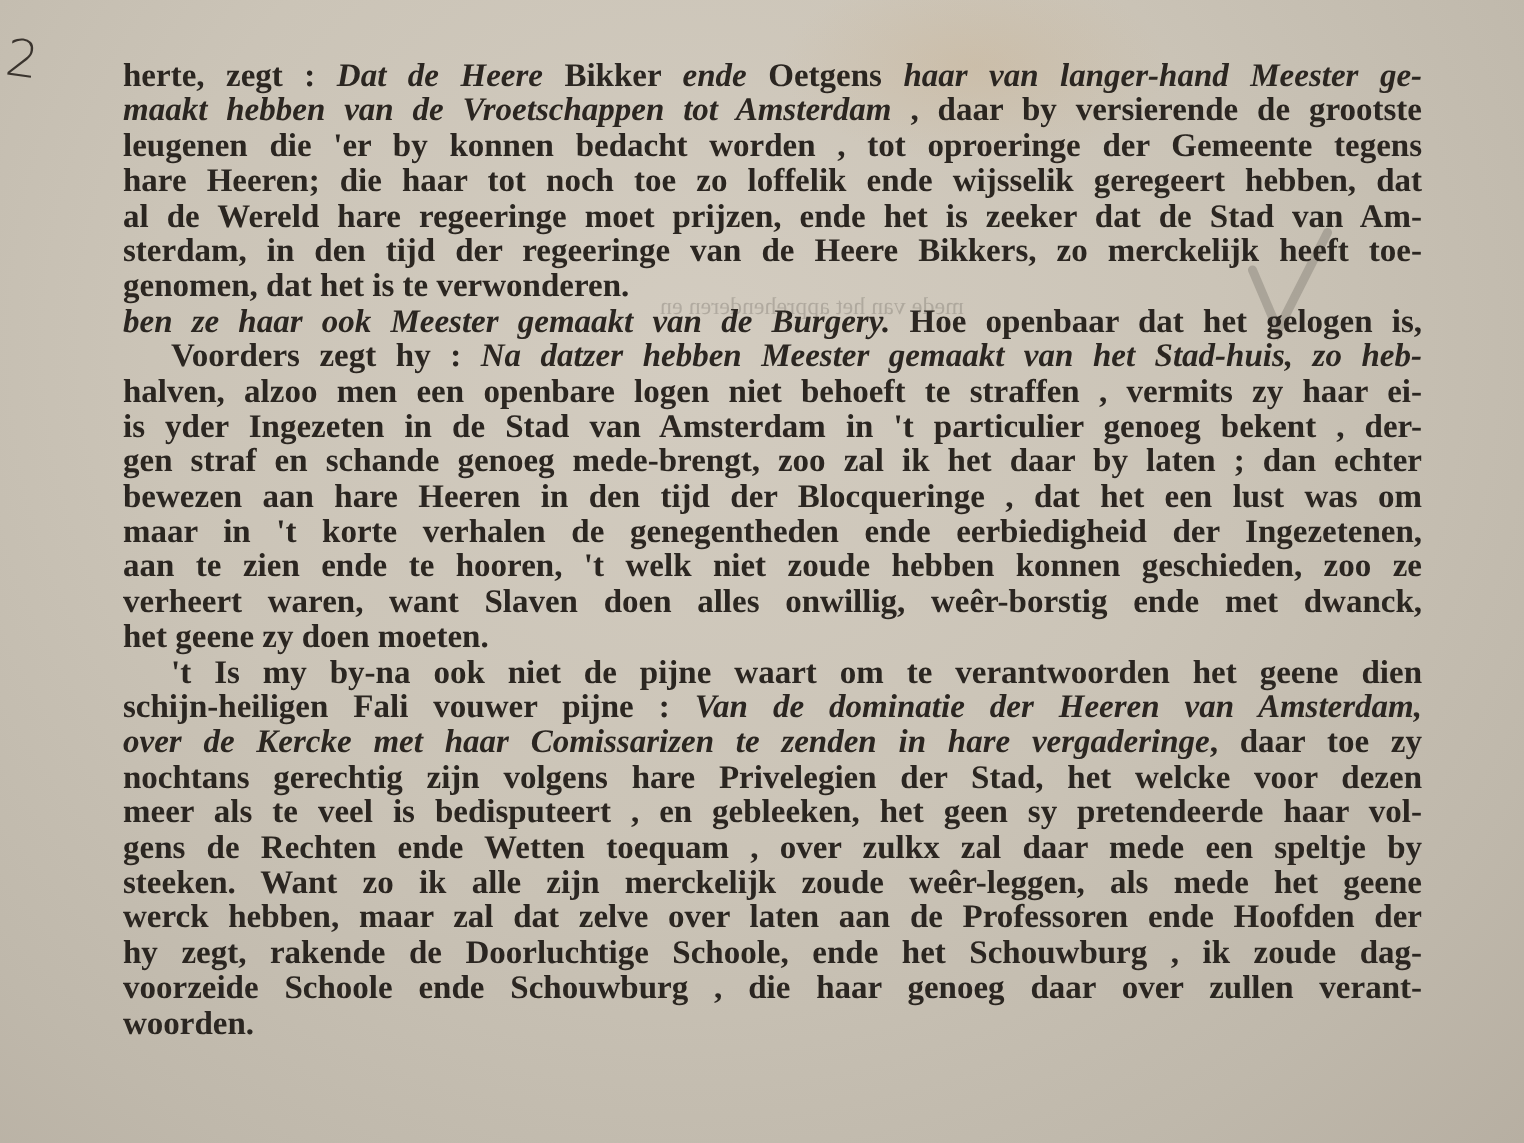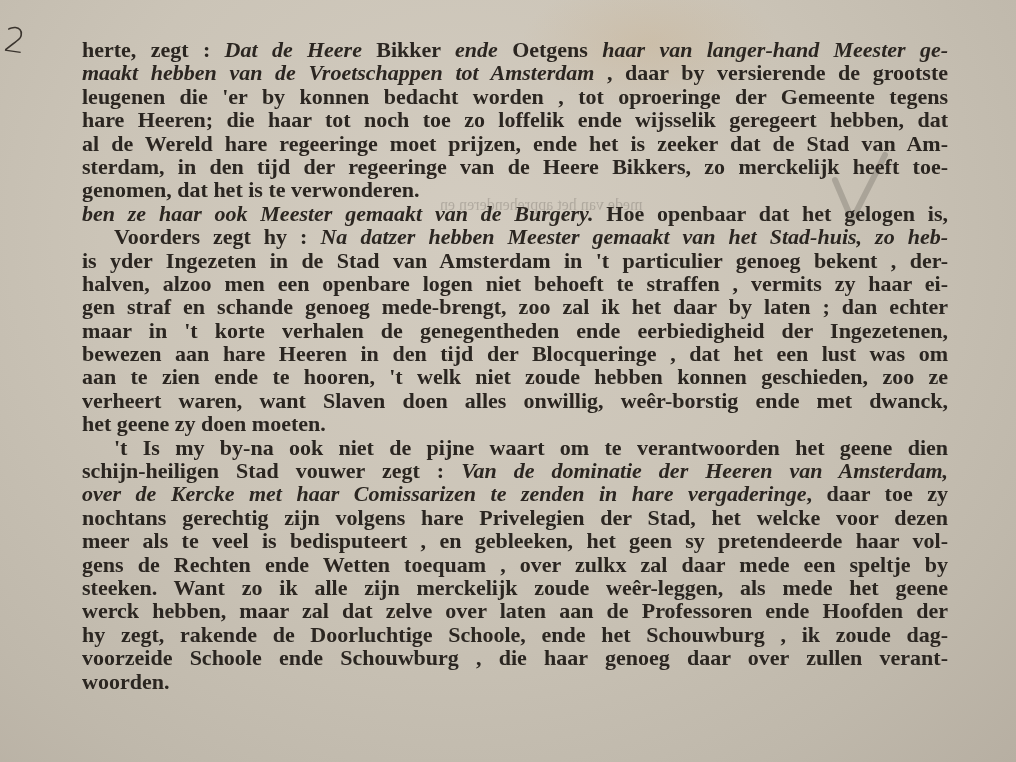--- a/index.html
+++ b/index.html
@@ -93,30 +93,30 @@
 <div class="page" id="page-body">
     <div class="line"><span>herte, zegt : </span><span class="it">Dat de Heere </span><span>Bikker </span><span class="it">ende </span><span>Oetgens </span><span class="it">haar van langer-hand Meester ge-</span></div>
     <div class="line"><span class="it">maakt hebben van de Vroetschappen tot Amsterdam</span><span> , daar by versierende de grootste</span></div>
     <div class="line"><span>leugenen die 'er by konnen bedacht worden , tot oproeringe der Gemeente tegens</span></div>
     <div class="line"><span>hare Heeren; die haar tot noch toe zo loffelik ende wijsselik geregeert hebben, dat</span></div>
     <div class="line"><span>al de Wereld hare regeeringe moet prijzen, ende het is zeeker dat de Stad van Am-</span></div>
     <div class="line"><span>sterdam, in den tijd der regeeringe van de Heere Bikkers, zo merckelijk heeft toe-</span></div>
     <div class="line last"><span>genomen, dat het is te verwonderen.</span></div>
     <div class="line"><span class="it">ben ze haar ook Meester gemaakt van de Burgery.</span><span>  Hoe openbaar dat het gelogen is,</span></div>
     <div class="line indent"><span>Voorders zegt hy : </span><span class="it">Na datzer hebben Meester gemaakt van het Stad-huis, zo heb-</span></div>
+    <div class="line"><span>halven, alzoo men een openbare logen niet behoeft te straffen , vermits zy haar ei-</span></div>
     <div class="line"><span>is yder Ingezeten in de Stad van Amsterdam in 't particulier genoeg bekent , der-</span></div>
-    <div class="line"><span>halven, alzoo men een openbare logen niet behoeft te straffen , vermits zy haar ei-</span></div>
     <div class="line"><span>gen straf en schande genoeg mede-brengt, zoo zal ik het daar by laten ; dan echter</span></div>
+    <div class="line"><span>bewezen aan hare Heeren in den tijd der Blocqueringe , dat het een lust was om</span></div>
     <div class="line"><span>maar in 't korte verhalen de genegentheden ende eerbiedigheid der Ingezetenen,</span></div>
-    <div class="line"><span>bewezen aan hare Heeren in den tijd der Blocqueringe , dat het een lust was om</span></div>
     <div class="line"><span>aan te zien ende te hooren, 't welk niet zoude hebben konnen geschieden, zoo ze</span></div>
     <div class="line"><span>verheert waren, want Slaven doen alles onwillig, weêr-borstig ende met dwanck,</span></div>
     <div class="line last"><span>het geene zy doen moeten.</span></div>
     <div class="line indent"><span>'t Is my by-na ook niet de pijne waart om te verantwoorden het geene dien</span></div>
-    <div class="line"><span>schijn-heiligen Stad vouwer zegt : </span><span class="it">Van de dominatie der Heeren van Amsterdam,</span></div>
+    <div class="line"><span>schijn-heiligen Fali vouwer pijne : </span><span class="it">Van de dominatie der Heeren van Amsterdam,</span></div>
     <div class="line"><span class="it">over de Kercke met haar Comissarizen te zenden in hare vergaderinge</span><span>, daar toe zy</span></div>
     <div class="line"><span>nochtans gerechtig zijn volgens hare Privelegien der Stad, het welcke voor dezen</span></div>
     <div class="line"><span>meer als te veel is bedisputeert , en gebleeken, het geen sy pretendeerde haar vol-</span></div>
     <div class="line"><span>gens de Rechten ende Wetten toequam , over zulkx zal daar mede een speltje by</span></div>
     <div class="line"><span>steeken. Want zo ik alle zijn merckelijk zoude weêr-leggen, als mede het geene</span></div>
     <div class="line"><span>werck hebben, maar zal dat zelve over laten aan de Professoren ende Hoofden der</span></div>
     <div class="line"><span>hy zegt, rakende de Doorluchtige Schoole, ende het Schouwburg , ik zoude dag-</span></div>
     <div class="line"><span>voorzeide Schoole ende Schouwburg , die haar genoeg daar over zullen verant-</span></div>
     <div class="line last"><span>woorden.</span></div>
   </div>

